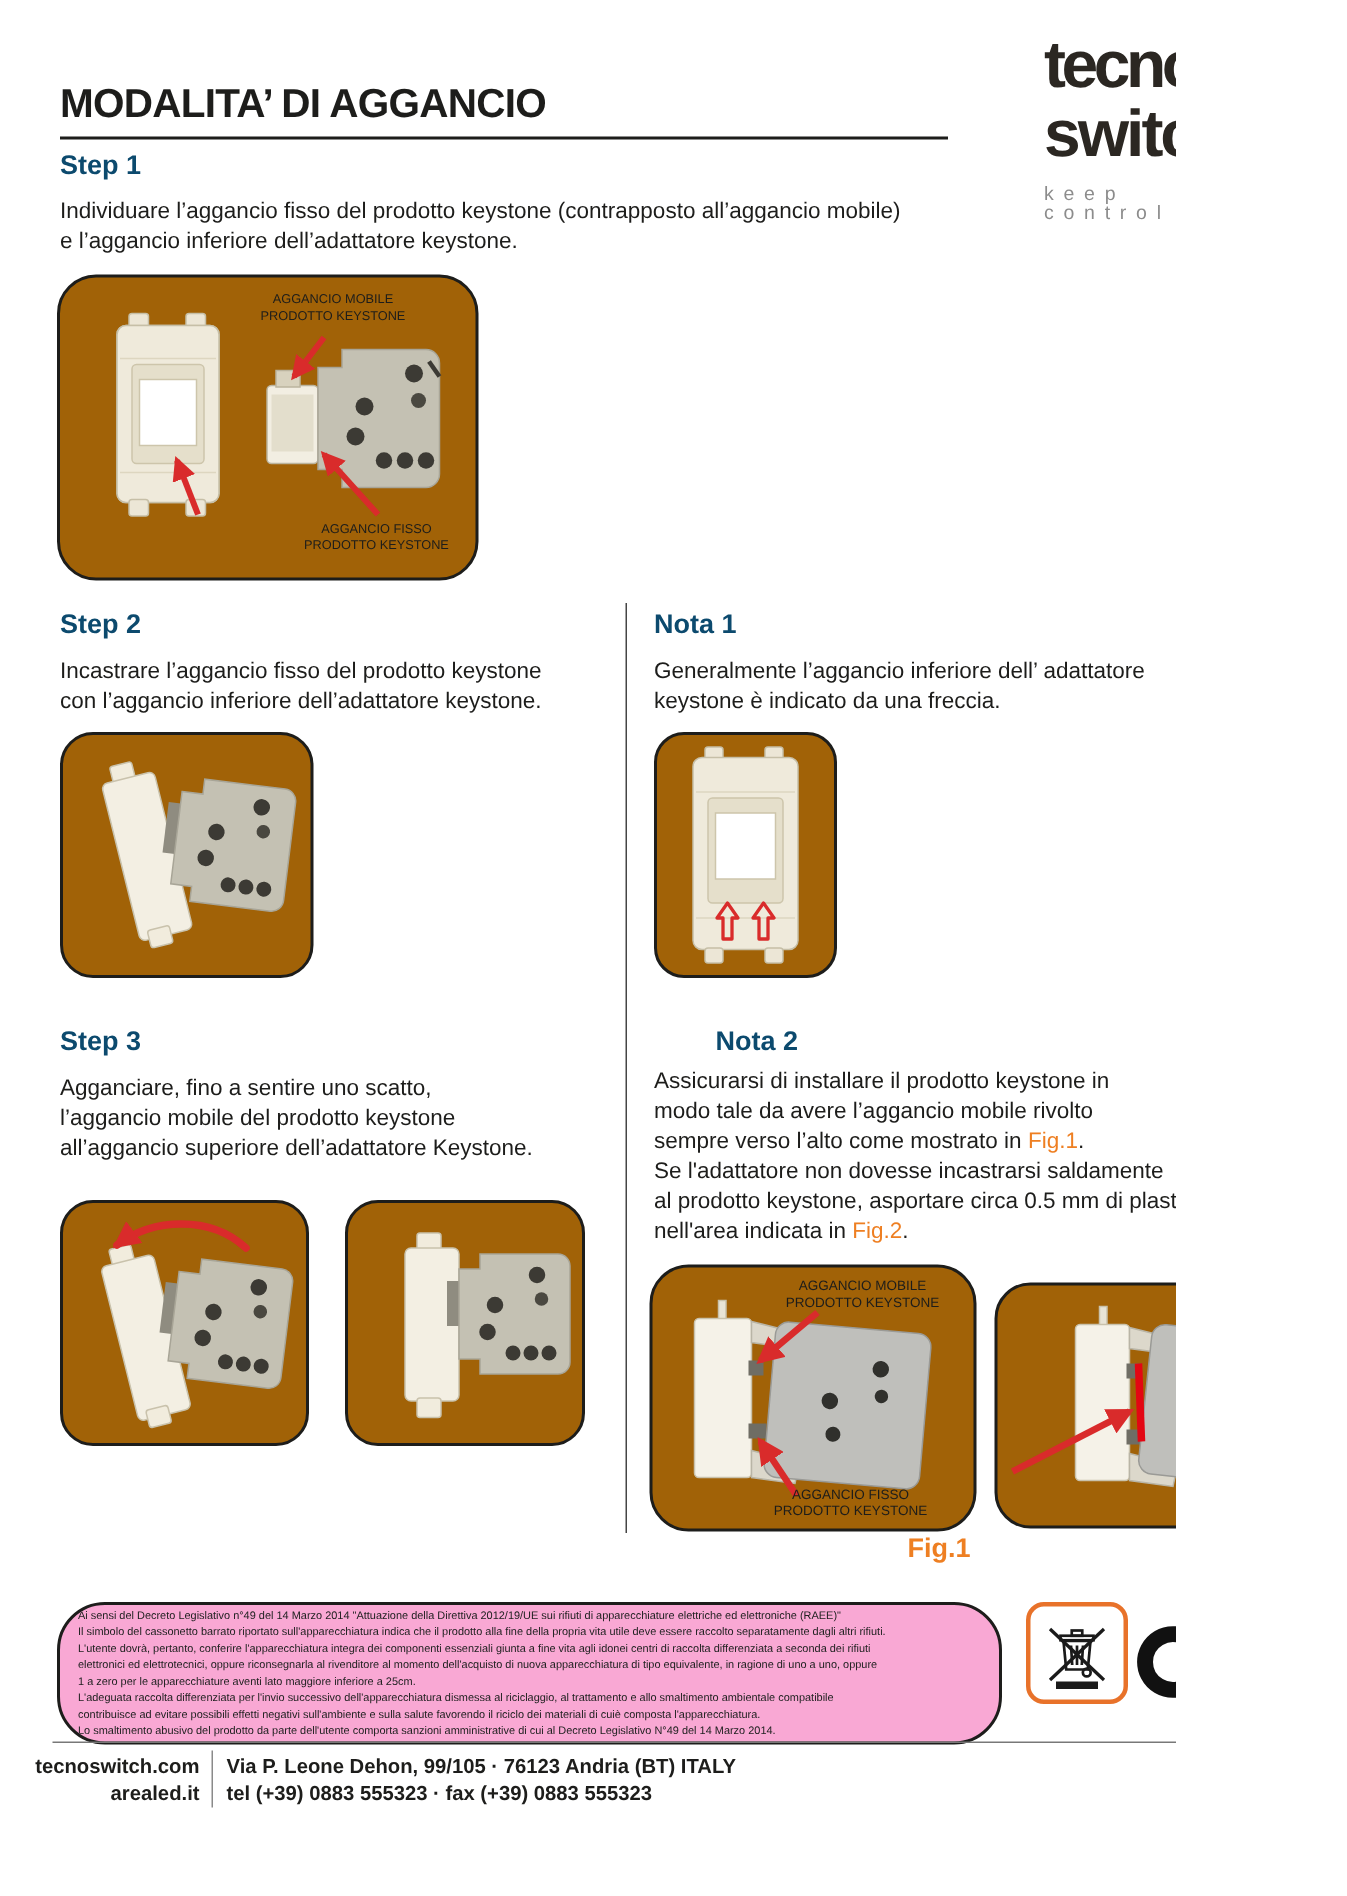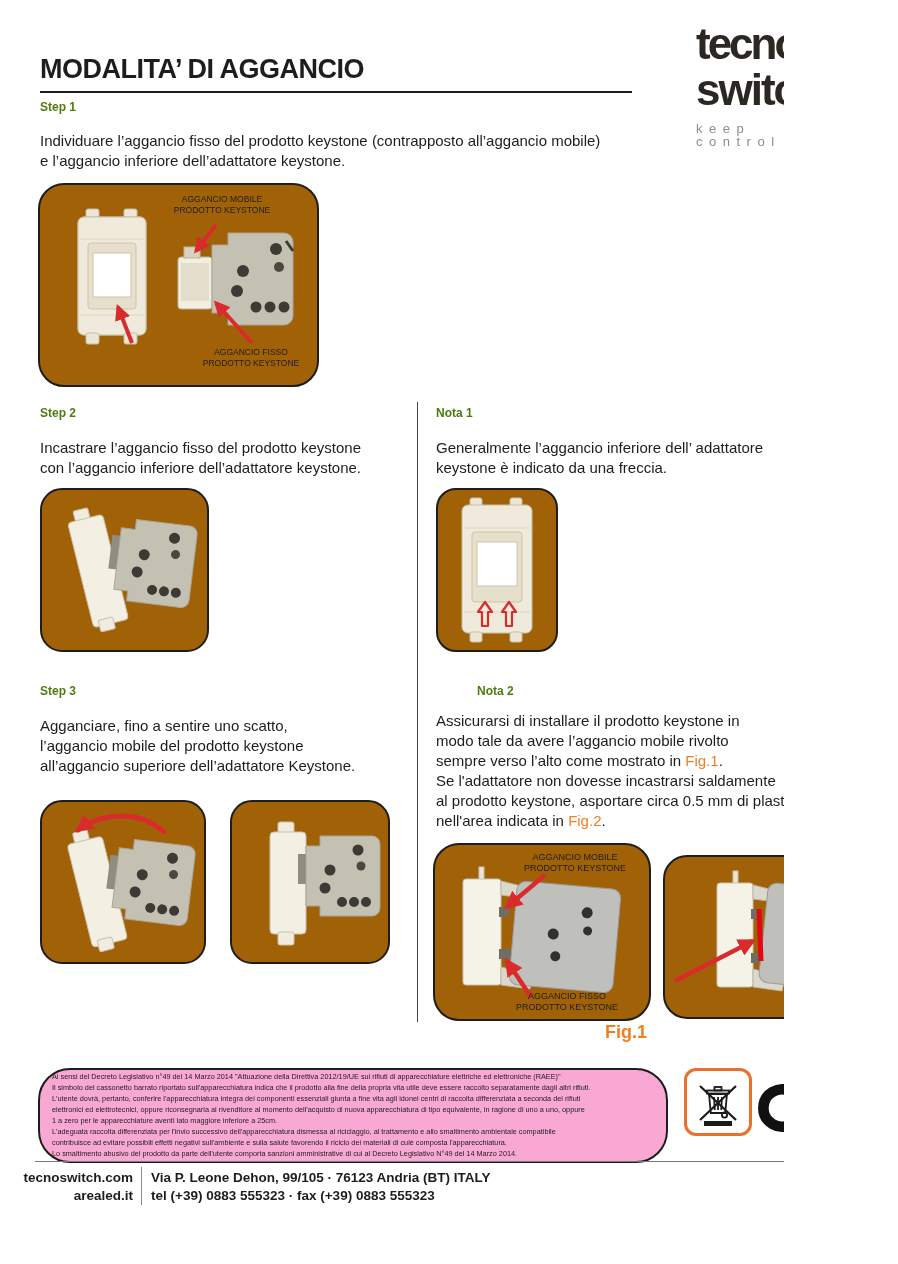--- a/index.html
+++ b/index.html
@@ -14,21 +14,21 @@
     font-size:27px;font-weight:bold;letter-spacing:-0.5px;color:#1d1d1b;
   }
   .title-rule{background:#1d1d1b;height:2px;}
   
   .logo{display:flex;flex-direction:column;align-items:flex-start;line-height:1;}
   .logo-row{display:flex;align-items:center;gap:4px;}
   .logo-word{font-size:44px;font-weight:bold;letter-spacing:-3px;color:#2b2722;}
   .logo-word2{font-size:44px;font-weight:bold;letter-spacing:-2px;color:#2b2722;margin-top:2px;}
   .logo-tagline{font-size:13px;letter-spacing:6.5px;color:#8c8c8c;margin-top:10px;}
   
-  .sec-h{font-size:12px;font-weight:bold;color:#4d7c0f;}
+  .sec-h{font-size:18px;font-weight:bold;color:#0c4a6e;}
   .sec-b{font-size:15px;line-height:20px;color:#1d1d1b;}
   .orange{color:#ee7f22;}
   
   .figbox{
     border:2px solid #1d1d1b;border-radius:26px;background:#a16207;
     position:absolute;overflow:hidden;
   }
   .figbox svg{position:absolute;left:0;top:0;}
   .callout{
     position:absolute;font-size:8.5px;line-height:10.5px;text-align:center;

